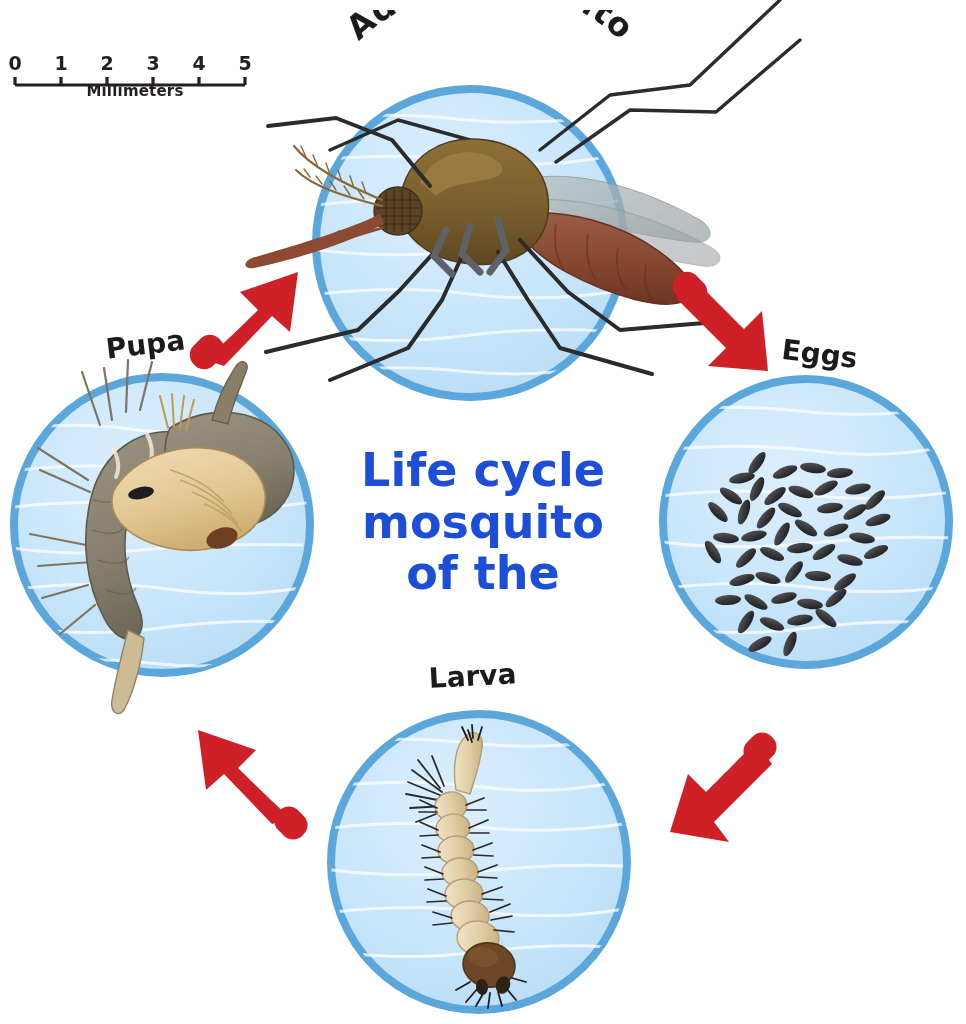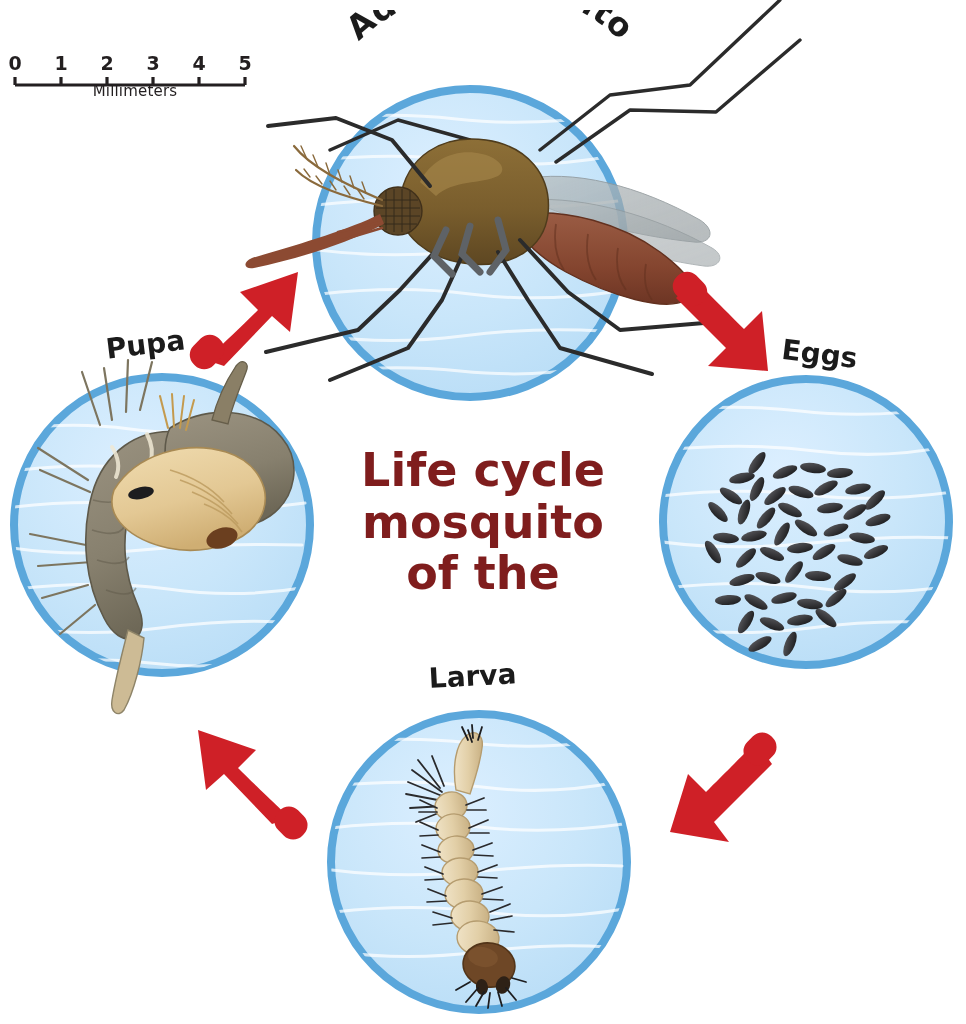--- a/index.html
+++ b/index.html
@@ -8,21 +8,21 @@
   .stage{position:absolute;left:0;top:0;width:966px;height:1024px;}
   svg.layer{position:absolute;left:0;top:0;width:966px;height:1024px;overflow:visible;}
 
   
   #scale-bar{position:absolute;left:10px;top:52px;width:250px;height:52px;}
   #scale-bar .nums{position:relative;height:22px;}
   #scale-bar .nums span{position:absolute;top:0;transform:translateX(-50%);
       font-size:19px;font-weight:700;color:#231f20;
       font-family:"DejaVu Sans","Liberation Sans",sans-serif;}
   #scale-bar .mm-label{position:absolute;left:0;right:0;top:30px;text-align:center;
-      font-size:15px;font-weight:400;color:#231f20;letter-spacing:.2px;}
+      font-size:15px;font-weight:700;color:#231f20;letter-spacing:.2px;}
 
   
   .stage-label{position:absolute;font-weight:700;color:#1b1b1b;white-space:nowrap;
       font-family:"DejaVu Sans","Liberation Sans",sans-serif;}
   #label-pupa{left:104px;top:333px;font-size:28px;transform:rotate(-7deg);transform-origin:left top;}
   #label-eggs{left:784px;top:333px;font-size:28px;transform:rotate(7deg);transform-origin:left top;}
   #label-larva{left:428px;top:662px;font-size:28px;transform:rotate(-3deg);transform-origin:left top;}
 
   
   #label-adult{position:absolute;left:300px;top:10px;width:380px;height:110px;}
@@ -463,19 +463,19 @@
     </defs>
     <text>
       <textPath href="#adultArc" startOffset="50%" text-anchor="middle">Adult Mosquito</textPath>
     </text>
   </svg>
 
   <div class="stage-label" id="label-pupa">Pupa</div>
   <div class="stage-label" id="label-eggs">Eggs</div>
   <div class="stage-label" id="label-larva">Larva</div>
 
-  <div id="center-title" style="color: #7f1d1d;">
+  <div id="center-title" style="color: #1d4ed8;">
     <div>Life cycle</div>
     <div>mosquito</div>
     <div>of the</div>
   </div>
 
 </div>
 
 </body></html>

